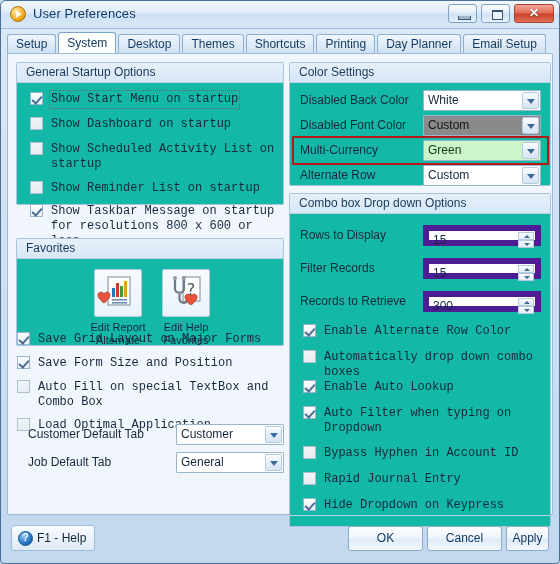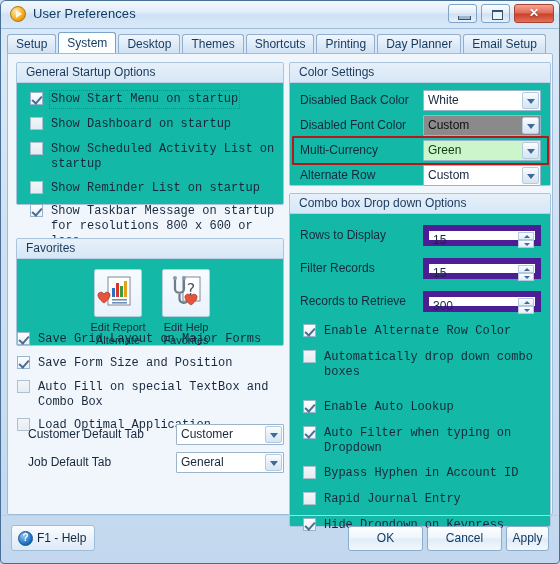--- a/index.html
+++ b/index.html
@@ -367,21 +367,21 @@
                       <span class="dn"></span>
                     </span>
                   </div>
                 </div>
               </div>
             <div id="right-cb" style="position:absolute;left:12px;top:110px;width:240px;">
                 <div class="cbrow" style="margin-bottom: 10px;">
                   <span class="cb on"></span>
                   <span class="lbl">Enable Alternate Row Color</span>
                 </div>
-                <div class="cbrow" style="margin-bottom: 20px;">
+                <div class="cbrow" style="margin-bottom: 0;">
                   <span class="cb off"></span>
                   <span class="lbl">Automatically drop down combo boxes</span>
                 </div>
                 <div class="cbrow" style="margin-bottom: 10px;">
                   <span class="cb on"></span>
                   <span class="lbl">Enable Auto Lookup</span>
                 </div>
                 <div class="cbrow" style="margin-bottom: 10px;">
                   <span class="cb on"></span>
                   <span class="lbl">Auto Filter when typing on Dropdown</span>

